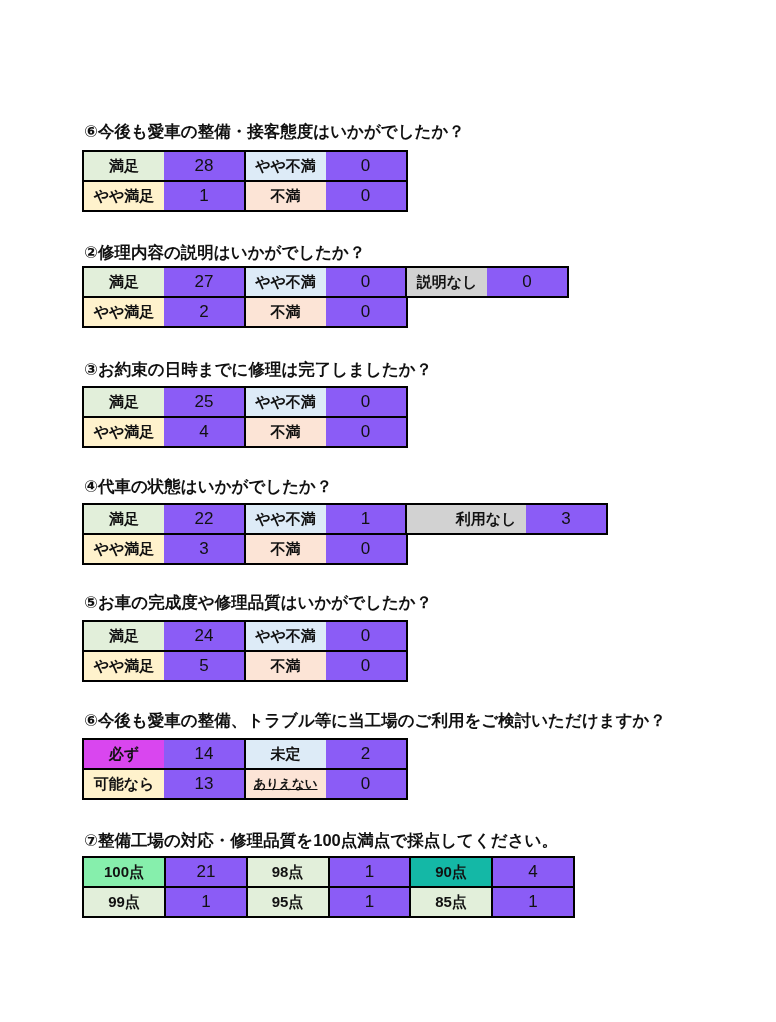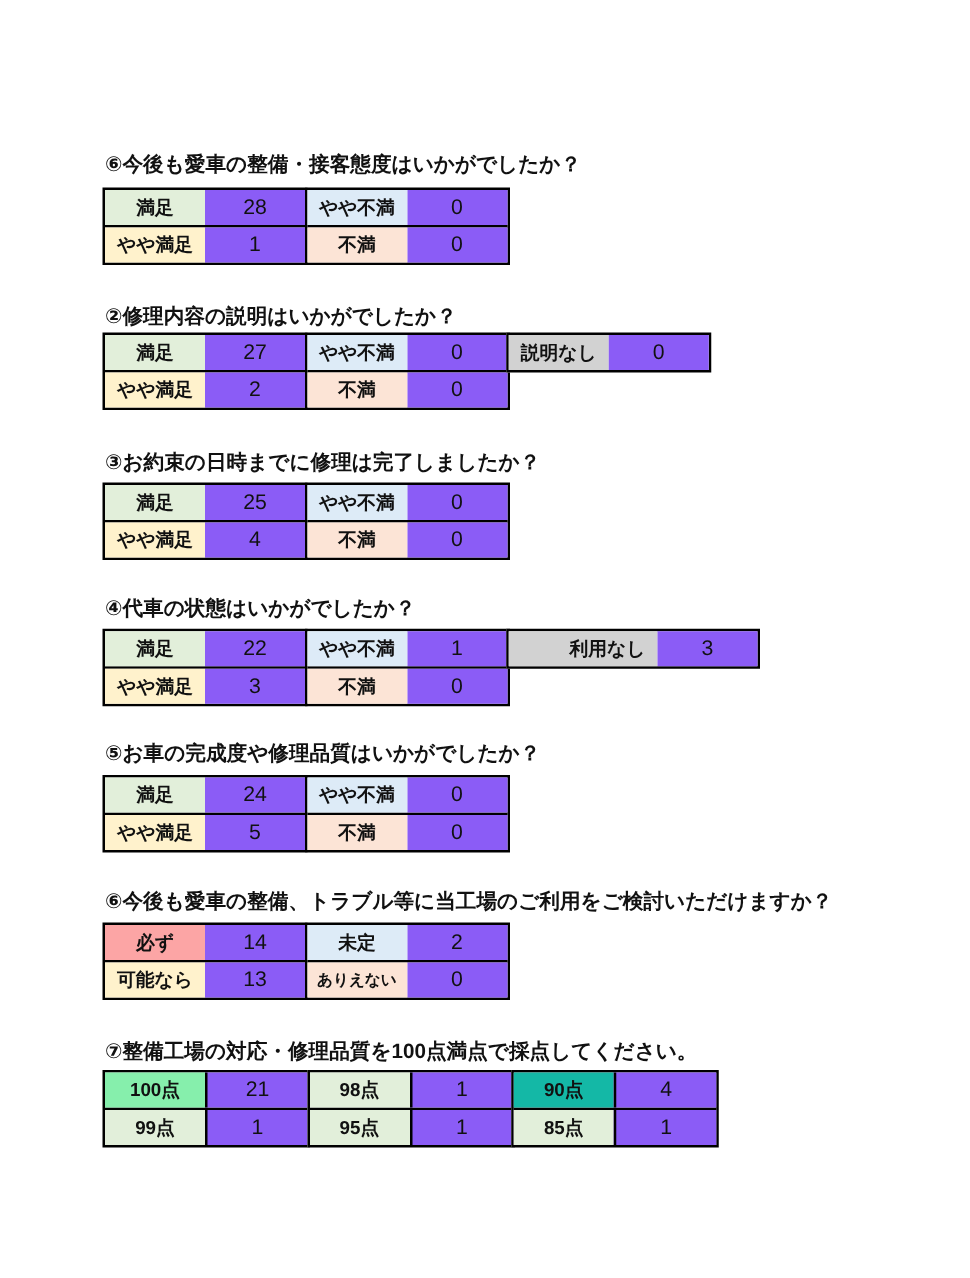--- a/index.html
+++ b/index.html
@@ -46,21 +46,21 @@
     width: 80px;
     height: 28px;
     display: flex;
     align-items: center;
     justify-content: center;
     overflow: hidden;
     white-space: nowrap;
   }
   .lab { font-size: 15px; font-weight: 700; }
   .val { font-size: 17px; font-weight: 400; background: #8b5cf6; }
-  .shrink { font-size: 12.5px; }
+  .shrink { font-size: 12.5px; text-decoration: underline; }
   
   .ruled .val { border-left: 2px solid #000; }
 </style>
 </head>
 <body>
 
 <div class="page">
 
 
   <div class="q-label" style="top:121px">⑥今後も愛車の整備・接客態度はいかがでしたか？</div>
@@ -192,21 +192,21 @@
         <div class="cell lab" style="background-color: rgb(252, 228, 214);">不満</div>
         <div class="cell val">0</div>
       </div>
     </div>
   </div>
 
   <div class="q-label" style="top:710px">⑥今後も愛車の整備、トラブル等に当工場のご利用をご検討いただけますか？</div>
   <div class="qtable" style="top:738px">
     <div class="group">
       <div class="row">
-        <div class="cell lab" style="background-color: #fca5a5;">必ず</div>
+        <div class="cell lab" style="background-color: #d946ef;">必ず</div>
         <div class="cell val">14</div>
       </div>
       <div class="row">
         <div class="cell lab" style="background-color: rgb(255, 242, 204);">可能なら</div>
         <div class="cell val">13</div>
       </div>
     </div>
     <div class="group">
       <div class="row">
         <div class="cell lab" style="background-color: rgb(221, 235, 247);">未定</div>

